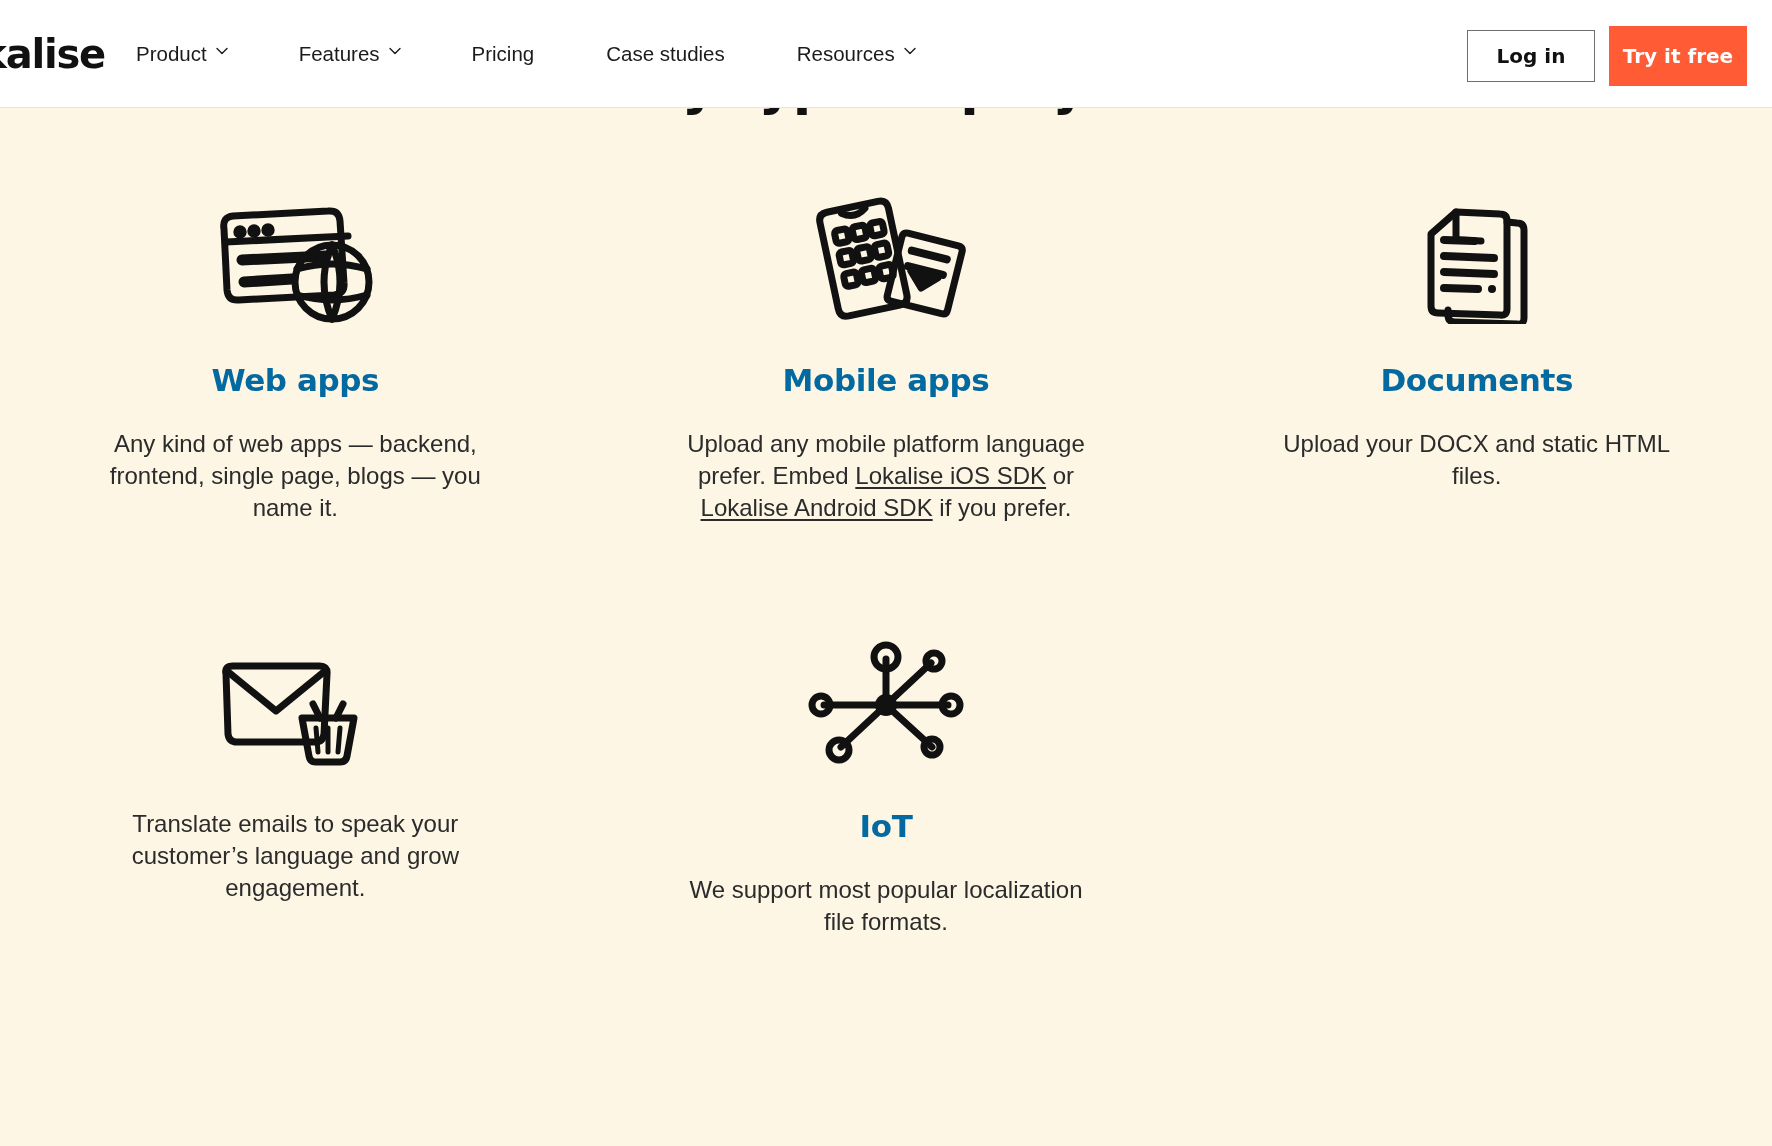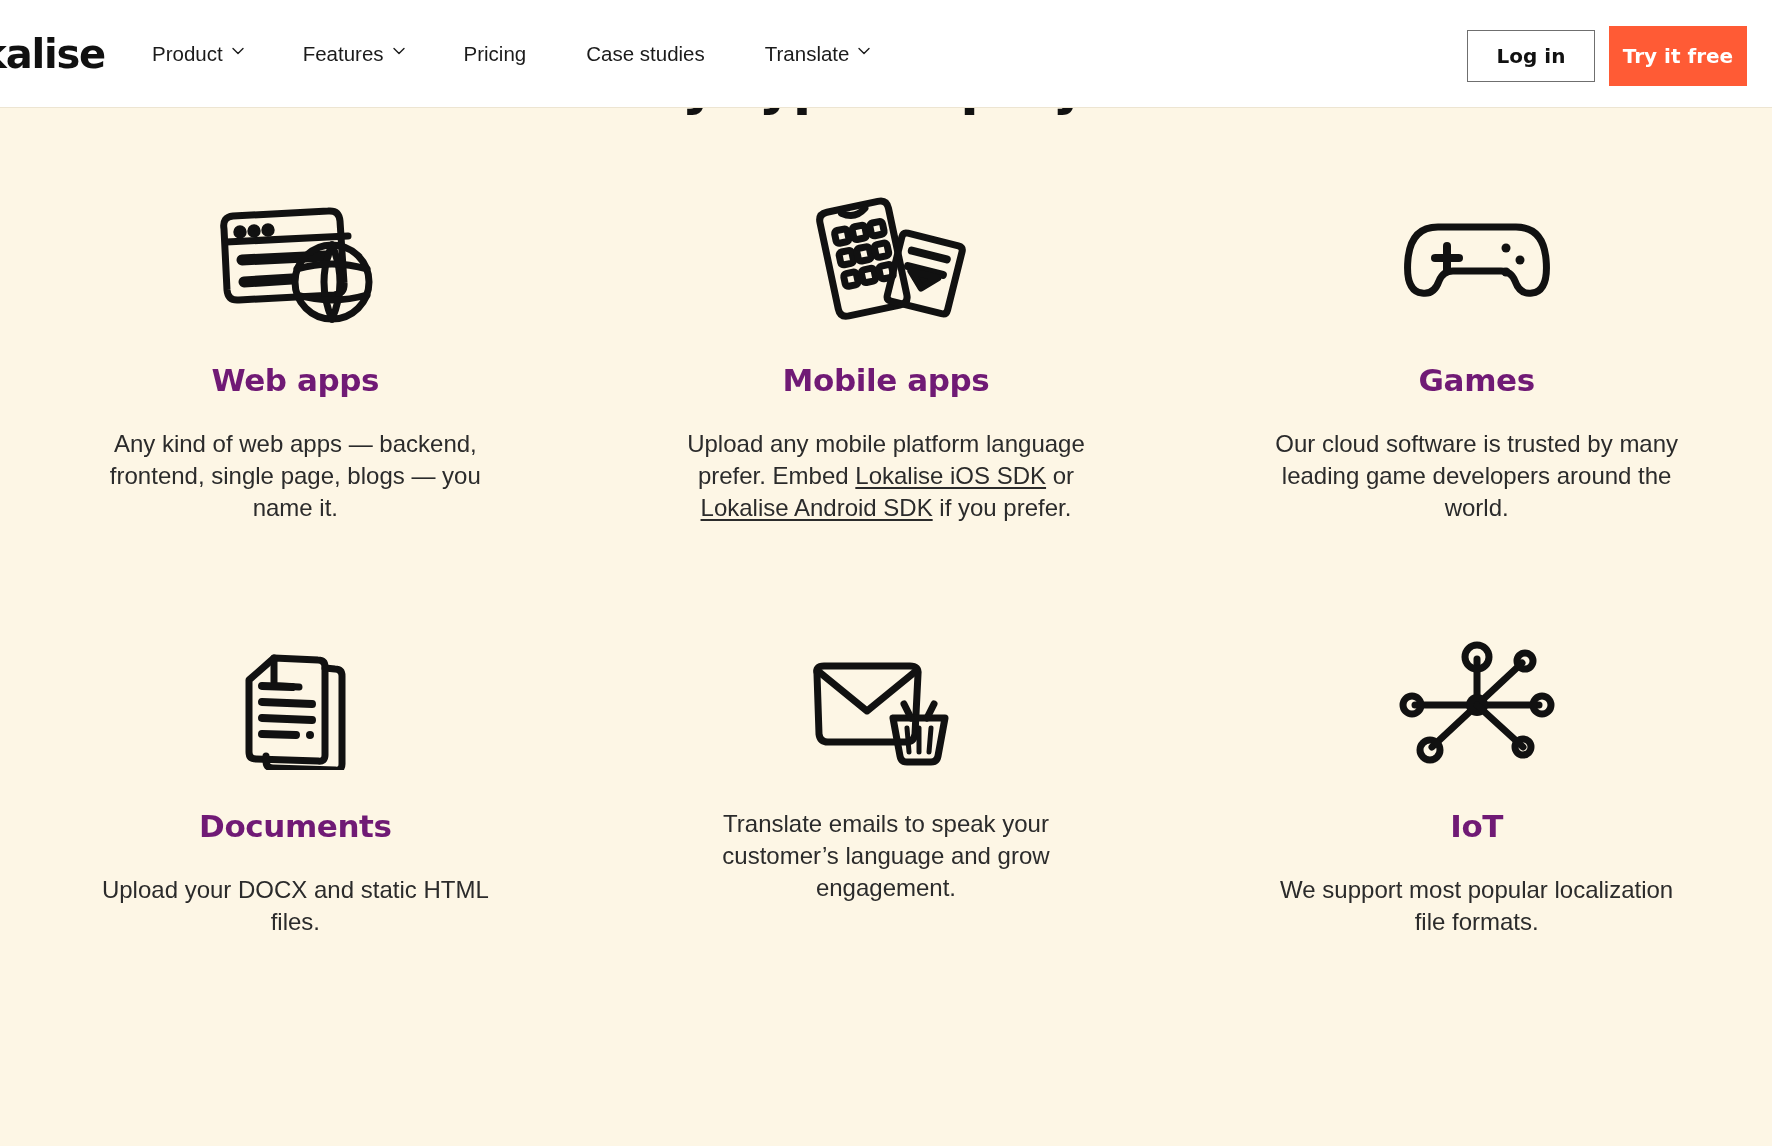--- a/index.html
+++ b/index.html
@@ -33,25 +33,25 @@
     font-size: 40px;
     font-weight: 700;
     letter-spacing: -1.2px;
     color: #111111;
     font-family: "DejaVu Sans", sans-serif;
     line-height: 48px;
     white-space: nowrap;
   }
   .nav {
     position: absolute;
-    left: 152px;
+    left: 136px;
     top: 36px;
     display: flex;
     align-items: center;
-    gap: 0px;
+    gap: 12px;
   }
   .nav-item {
     display: flex;
     align-items: center;
     gap: 9px;
     font-size: 20.5px;
     color: #1b1b1b;
     padding: 6px 28px 6px 0;
     margin-right: 32px;
     cursor: pointer;
@@ -148,21 +148,21 @@
   .card-icon {
     height: 146px;
     display: flex;
     align-items: center;
     justify-content: center;
     margin-bottom: 30px;
   }
   .card-title {
     font-size: 31px;
     font-weight: 700;
-    color: #701a75;
+    color: #0369a1;
     font-family: "DejaVu Sans", sans-serif;
     letter-spacing: -0.4px;
     margin-bottom: 30px;
     text-align: center;
   }
   .card-desc {
     font-size: 24px;
     line-height: 32px;
     color: #2b2b2b;
     text-align: center;
@@ -197,21 +197,21 @@
           </svg>
         </span>
       </div>
       <div class="nav-item">
         <span>Pricing</span>
       </div>
       <div class="nav-item">
         <span>Case studies</span>
       </div>
       <div class="nav-item">
-        <span>Translate</span>
+        <span>Resources</span>
         <span class="chev">
           <svg viewBox="0 0 12 8" width="12" height="8" fill="none" stroke="#1b1b1b" stroke-width="1.4" stroke-linecap="round" stroke-linejoin="round">
             <path d="M1 1.5 L6 6.5 L11 1.5"></path>
           </svg>
         </span>
       </div>
     </nav>
 
   <div class="header-actions">
     <div class="btn-login">Log in</div>
@@ -266,34 +266,20 @@
       <path d="M106 76 l36 0" stroke-width="8"></path>
       <path d="M124 94 l-14 -14 28 0 z" fill="#111111"></path>
     </g>
   </svg>
         </div>
         <div class="card-title">Mobile apps</div>
         <div class="card-desc"><span>Upload any mobile platform language prefer. Embed </span><a>Lokalise iOS SDK</a><span> or </span><a>Lokalise Android SDK</a><span> if you prefer.</span></div>
       </div>
       <div class="card">
         <div class="card-icon">
-          <svg id="icon-game-controller-icon" viewBox="0 0 170 130" width="170" height="130" fill="none" stroke="#111111" stroke-width="7" stroke-linecap="round" stroke-linejoin="round">
-    <path d="M46 33 q-27 0 -30 32 q-3 32 14 34 q12 2 17 -12 q4 -10 14 -10 l48 0 q10 0 14 10 q5 14 17 12 q17 -2 14 -34 q-3 -32 -30 -32 z"></path>
-    <path d="M43 64 l24 0" stroke-width="8"></path>
-    <path d="M55 52 l0 24" stroke-width="8"></path>
-    <circle cx="114" cy="54" r="4.5" fill="#111111" stroke="none"></circle>
-    <circle cx="128" cy="66" r="4.5" fill="#111111" stroke="none"></circle>
-    <circle cx="114" cy="78" r="4.5" fill="#111111" stroke="none"></circle>
-  </svg>
-        </div>
-        <div class="card-title">Games</div>
-        <div class="card-desc"><span>Our cloud software is trusted by many leading game developers around the world.</span></div>
-      </div>
-      <div class="card">
-        <div class="card-icon">
           <svg id="icon-documents-icon" viewBox="0 0 170 130" width="170" height="130" fill="none" stroke="#111111" stroke-width="7" stroke-linecap="round" stroke-linejoin="round">
     <path d="M64 18 l44 2 q7 0 7 7 l0 88 q0 7 -7 6 l-62 -2 q-7 0 -7 -7 l0 -72 z"></path>
     <path d="M64 18 l0 24 q0 4 5 4 l20 1"></path>
     <path d="M52 46 l30 1" stroke-width="8"></path>
     <path d="M52 62 l50 2" stroke-width="8"></path>
     <path d="M52 78 l50 2" stroke-width="8"></path>
     <path d="M52 94 l34 1" stroke-width="8"></path>
     <circle cx="100" cy="95" r="4" fill="#111111" stroke="none"></circle>
     <path d="M115 28 l10 1 q7 0 7 7 l0 88 q0 7 -7 6 l-62 -2 q-7 0 -7 -7 l0 -5"></path>
   </svg>

